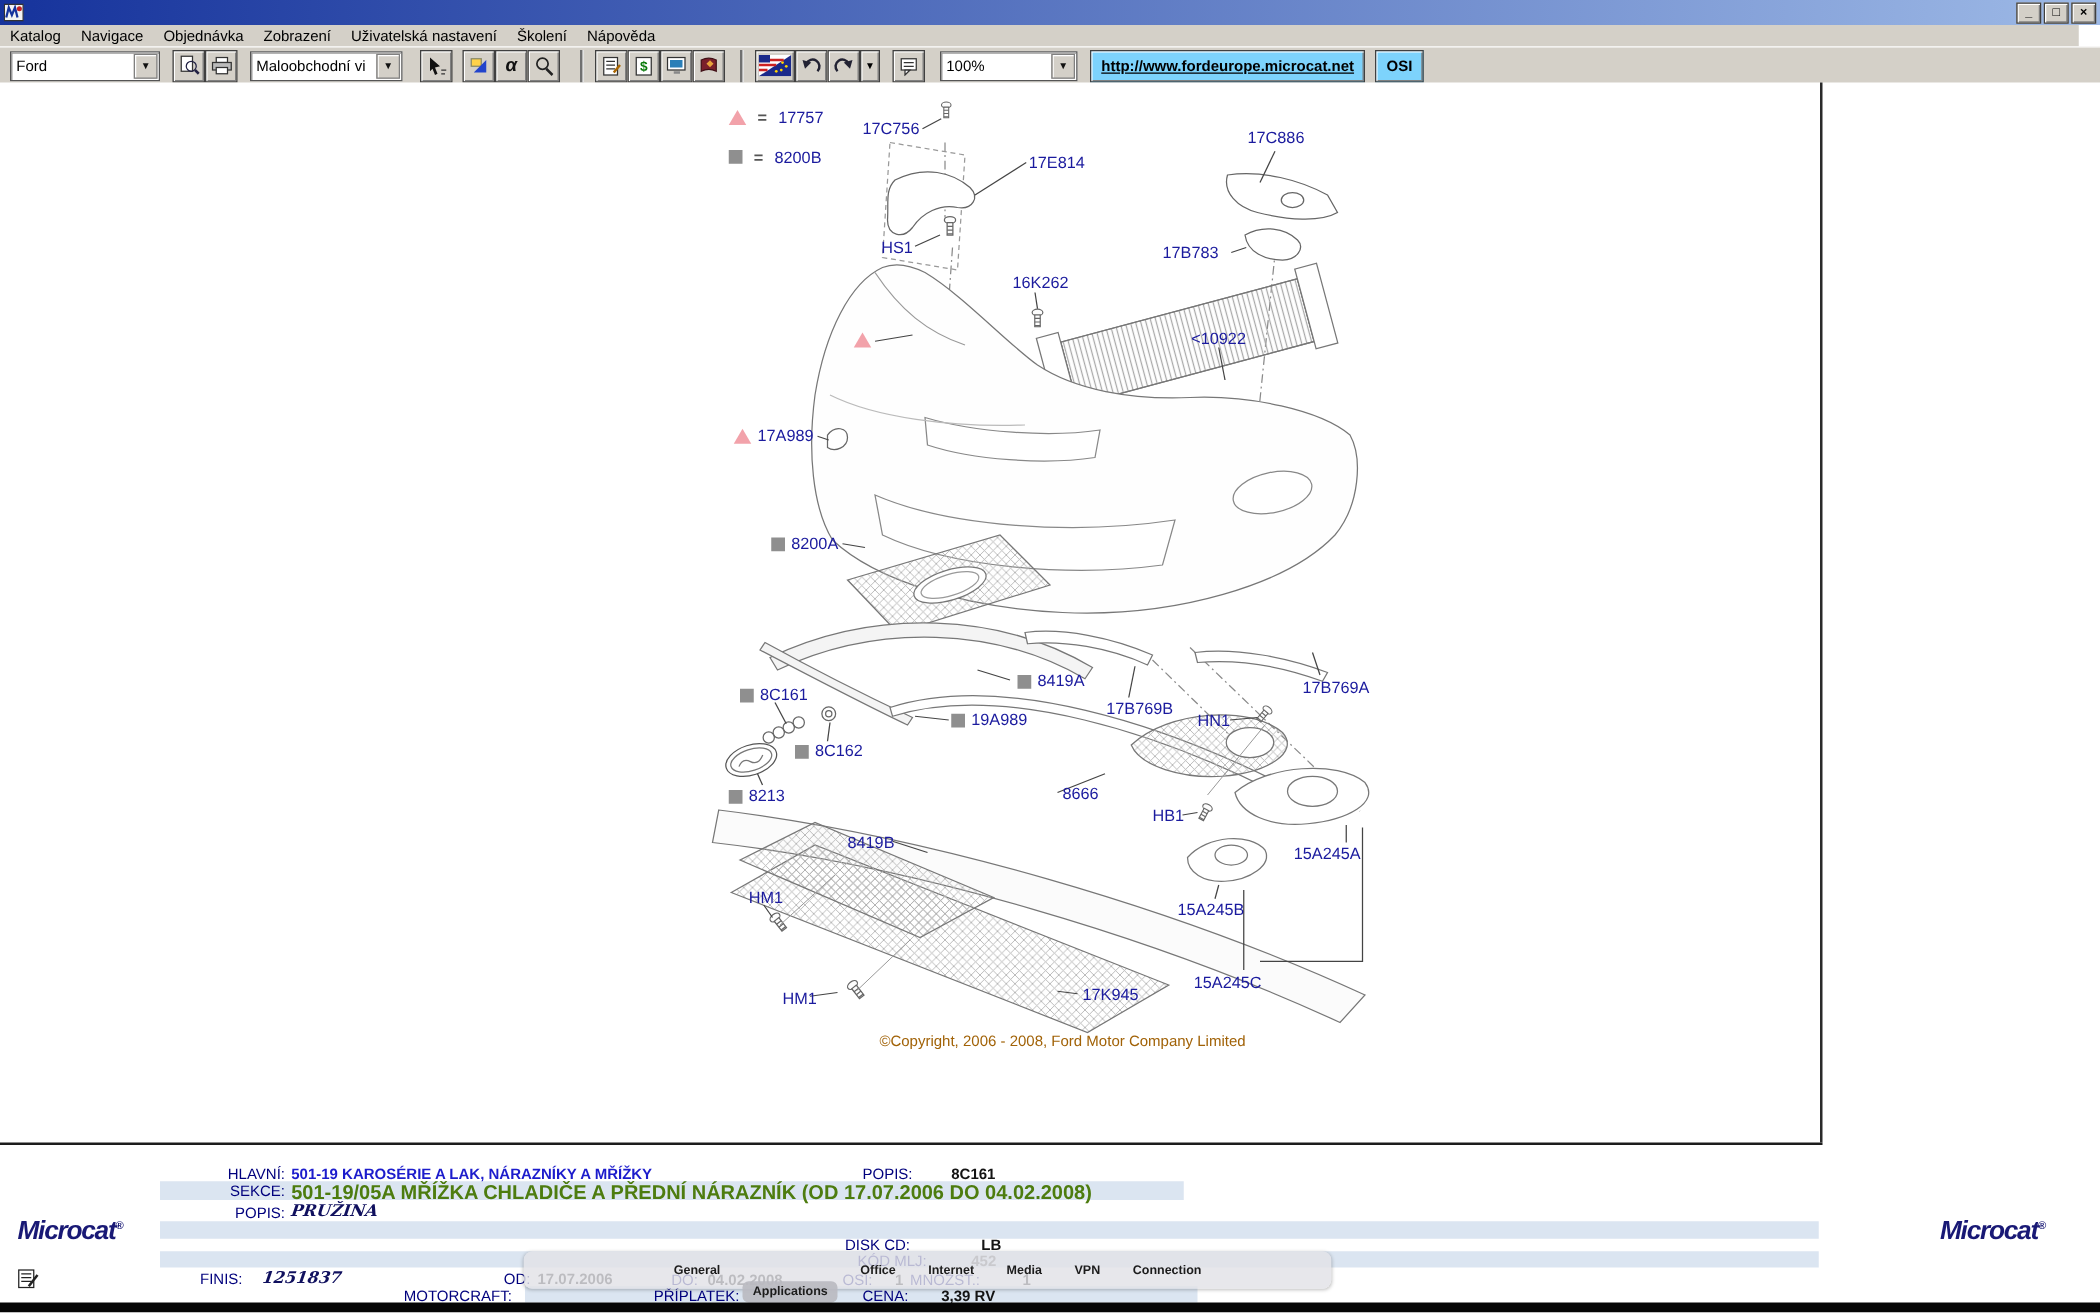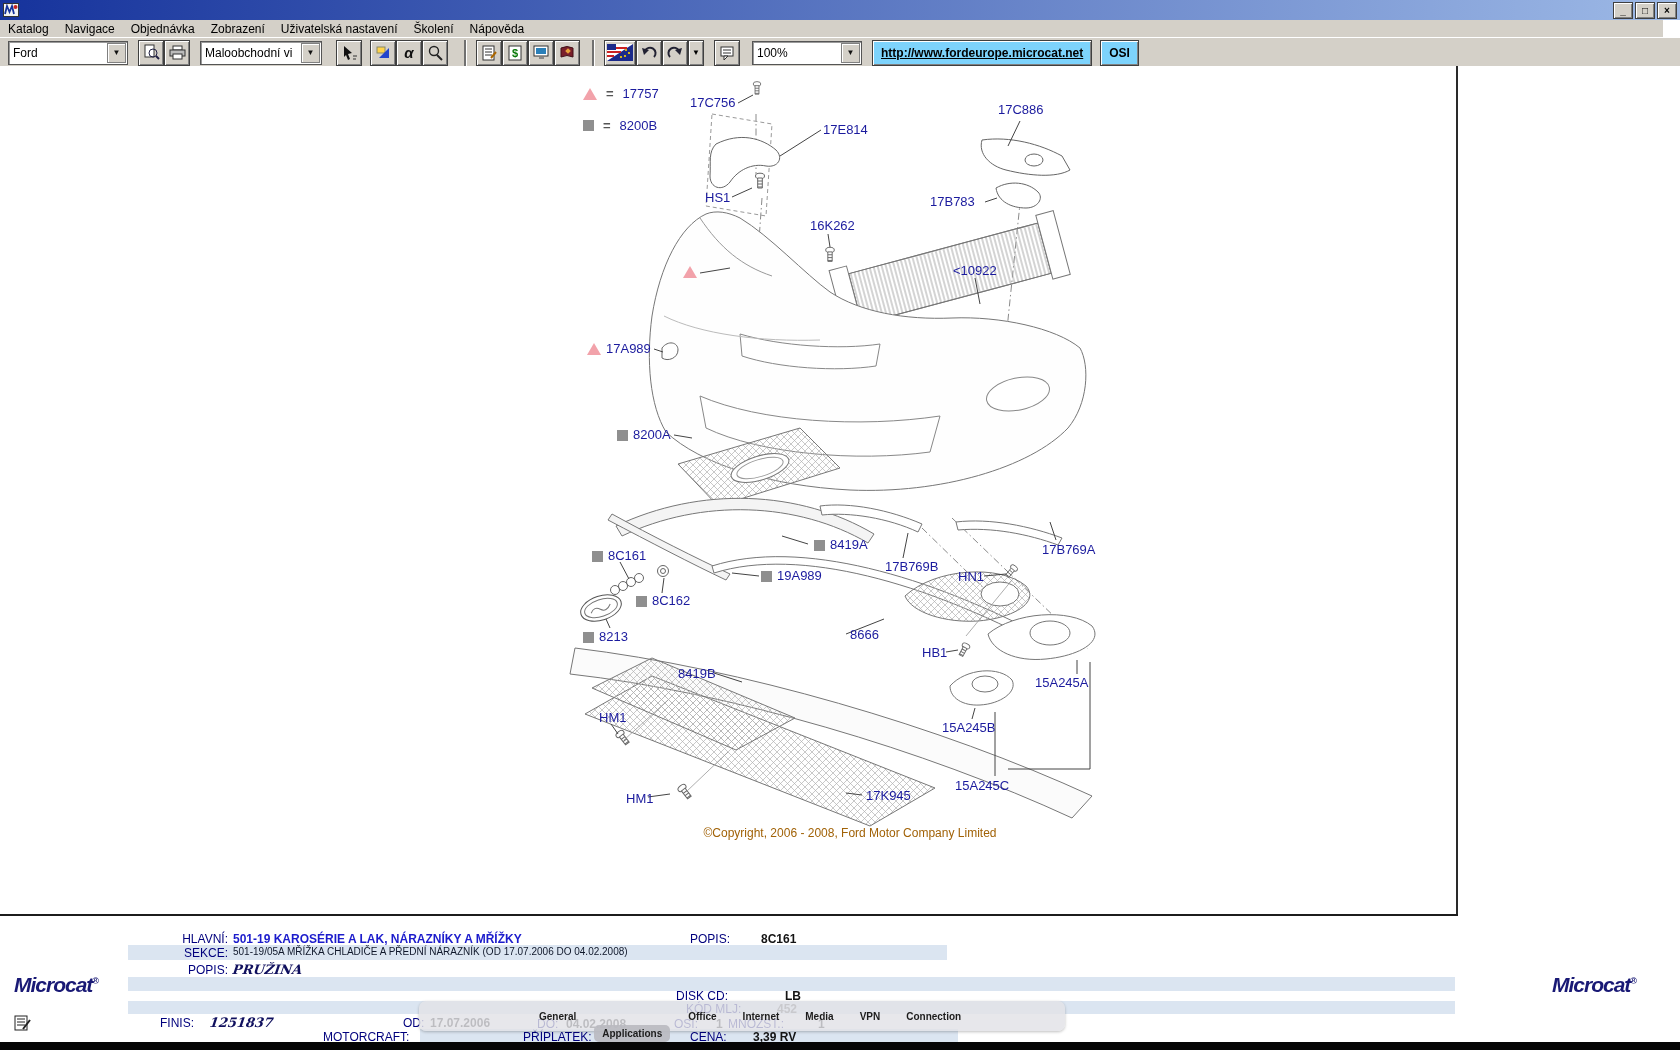--- a/index.html
+++ b/index.html
@@ -51,21 +51,21 @@
   #rule-main{position:absolute;left:0;top:914px;width:1458px;height:2px;background:#1c1c1c;}
   #vline-right{position:absolute;left:1456px;top:66px;width:2px;height:848px;background:#2a2a2a;}
   #rule-right{position:absolute;left:1545px;top:920px;width:133px;height:4px;background:#3a3a3a;}
   #bottombar{position:absolute;left:0;top:1042px;width:1680px;height:8px;background:#060606;}
   
   #panel{position:absolute;left:0;top:916px;width:1680px;height:126px;background:#fff;}
   .stripe{position:absolute;background:#dbe5f1;}
   .plabel{position:absolute;font-size:12px;font-weight:normal;color:#00007d;white-space:nowrap;}
   .pr{text-align:right;}
   .v-blue{position:absolute;font-size:12px;font-weight:bold;color:#1c1ccc;white-space:nowrap;}
-  .v-green{position:absolute;font-size:10px;font-weight:normal;color:#0f172a;white-space:nowrap;}
+  .v-green{position:absolute;font-size:16px;font-weight:bold;color:#4d7c0f;white-space:nowrap;}
   .v-black{position:absolute;font-size:12px;font-weight:bold;color:#141414;white-space:nowrap;}
   .v-gray{position:absolute;font-size:12px;font-weight:bold;color:#5a5a5a;white-space:nowrap;}
   .v-script{position:absolute;font-family:"DejaVu Serif",serif;font-style:italic;font-weight:bold;
     font-size:13px;color:#10105e;transform:skewX(-8deg);white-space:nowrap;}
   .logo{position:absolute;font-size:21px;font-weight:bold;font-style:italic;color:#191975;
     letter-spacing:-1px;white-space:nowrap;}
   .logo sup{font-size:9px;font-style:normal;}
   
   #overlay{position:absolute;left:419px;top:85px;width:646px;height:30px;
     background:rgba(226,226,230,0.82);border-radius:7px;box-shadow:0 1px 3px rgba(0,0,0,0.25);

